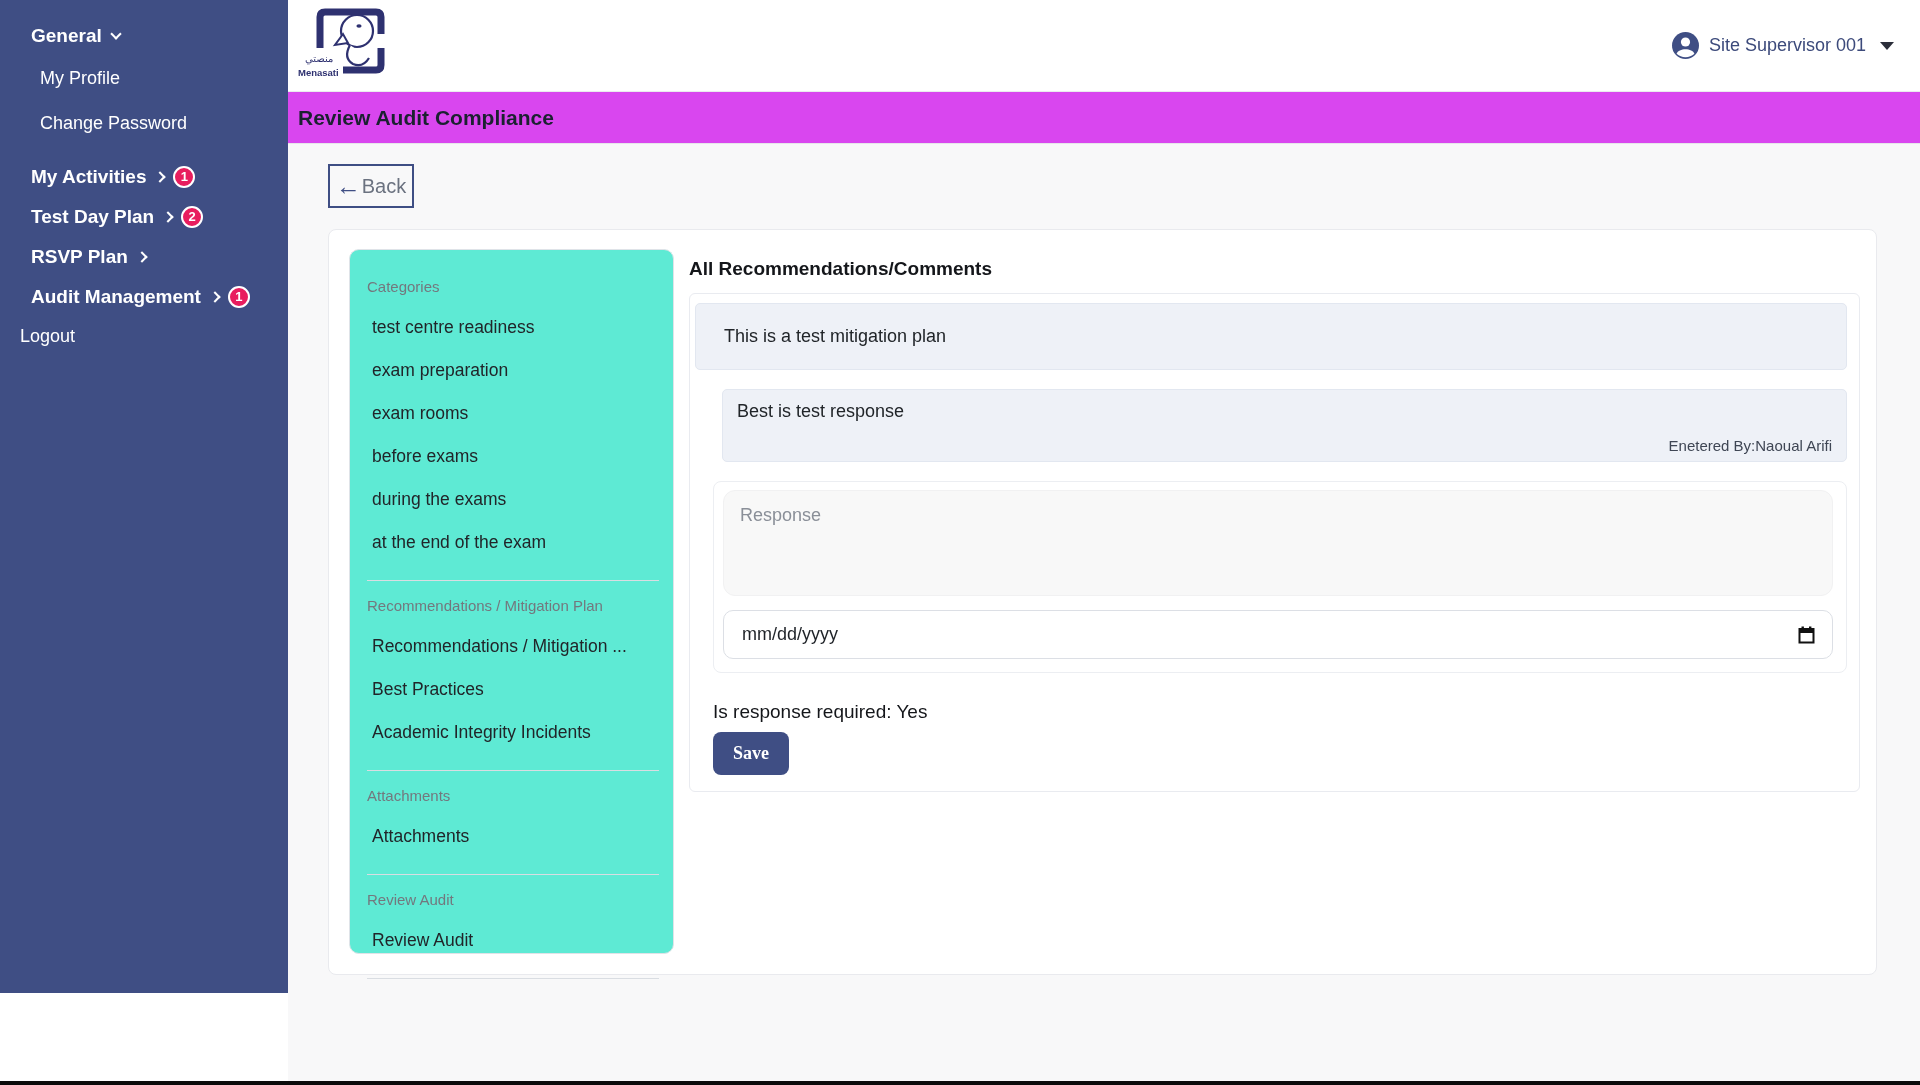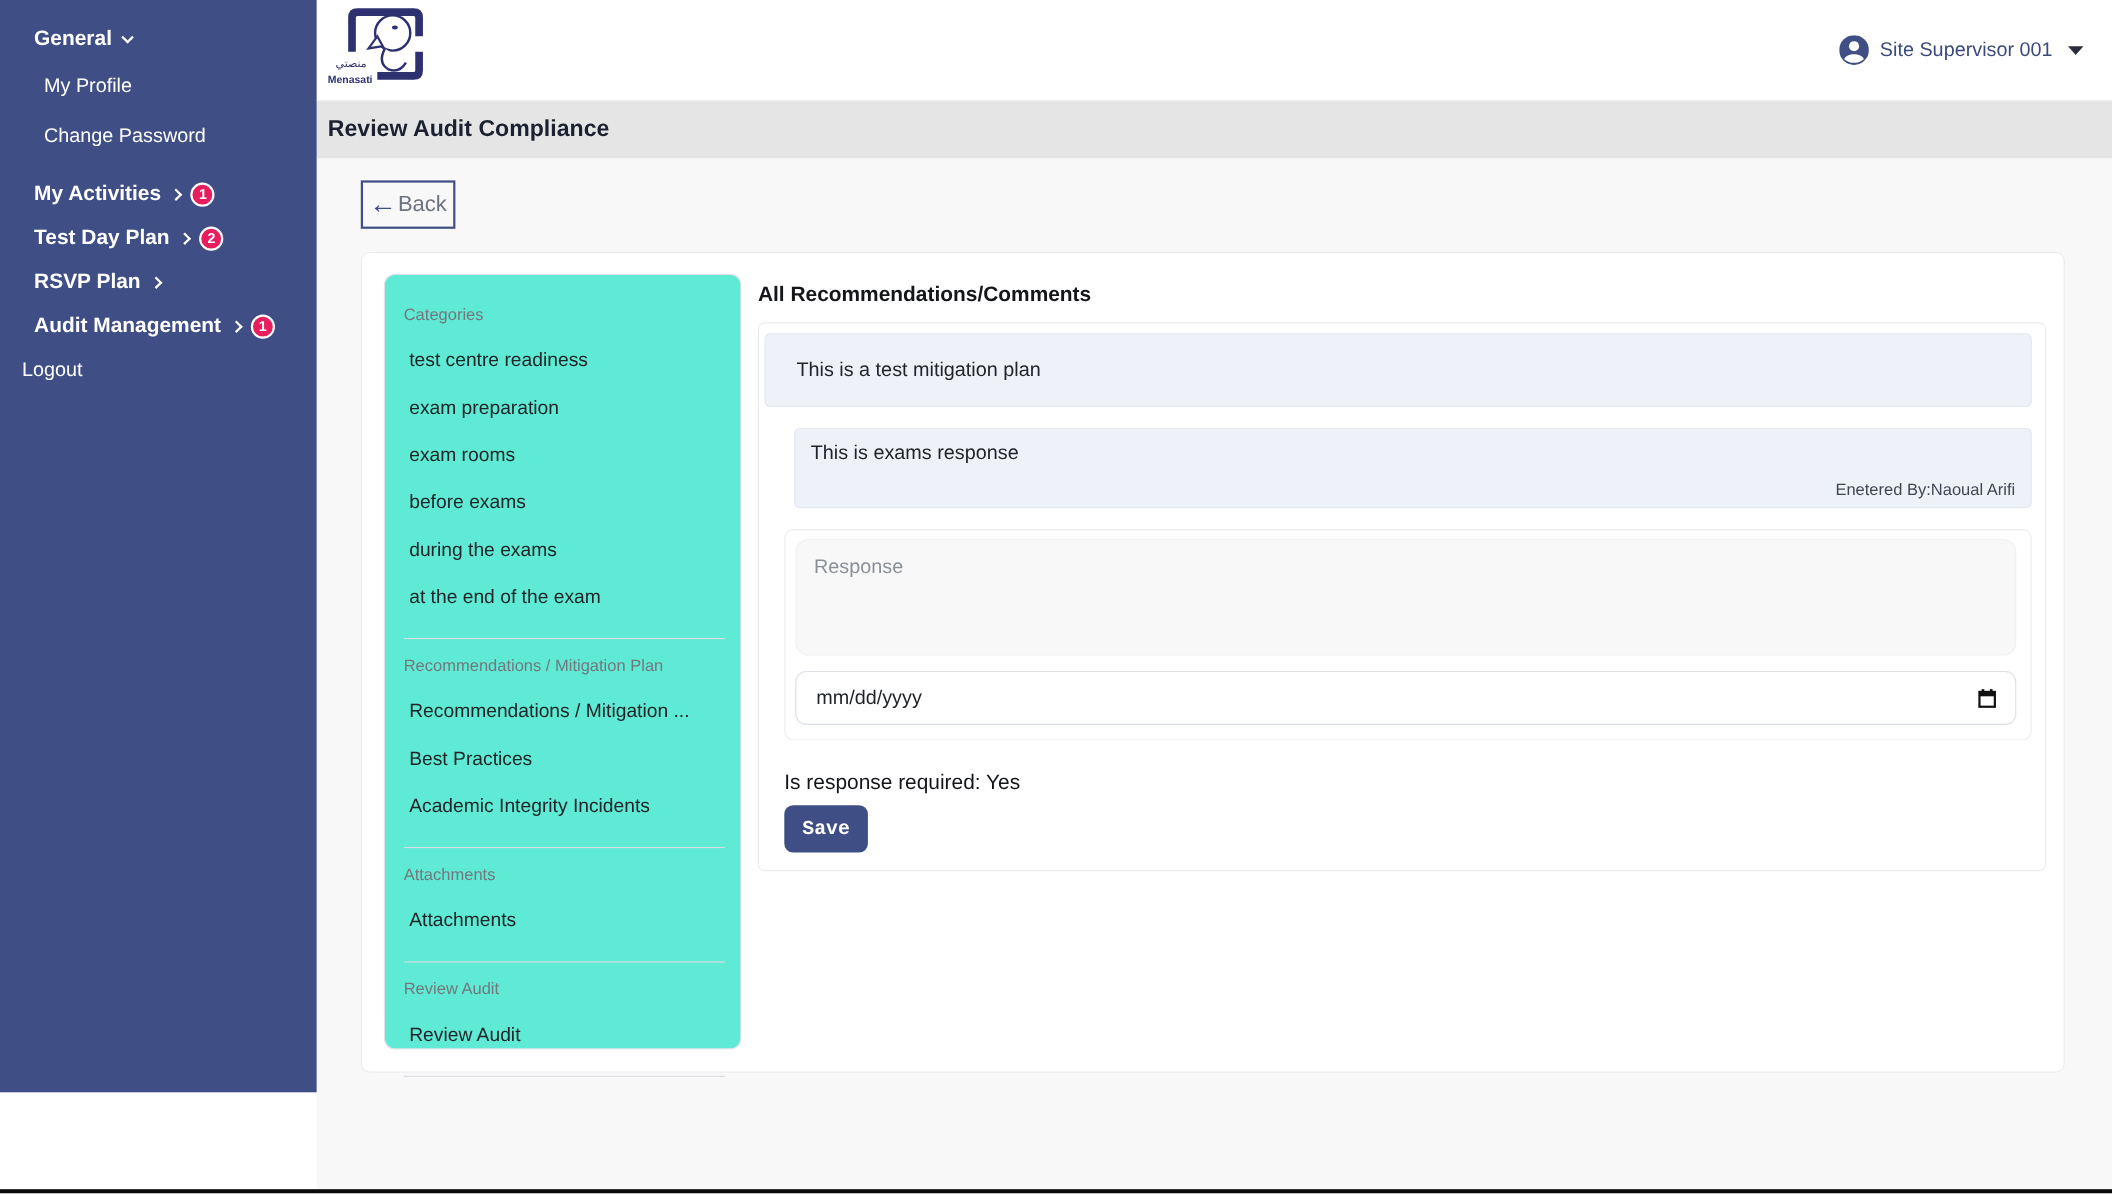--- a/index.html
+++ b/index.html
@@ -33,21 +33,21 @@
   
   .right-col { flex:1; display:flex; flex-direction:column; min-width:0; }
   .topbar {
     height:92px; background:#fff; border-bottom:1px solid #ebebee;
     display:flex; align-items:center; justify-content:space-between;
     padding:0 26px 0 7px; flex:0 0 92px;
   }
   .user-box { display:flex; align-items:center; gap:10px; color:#3c4a7b; font-size:18px; cursor:pointer; }
   .caret-down { width:0; height:0; border-left:7px solid transparent; border-right:7px solid transparent; border-top:8px solid #2b2e3a; margin-left:4px; }
   .titlebar {
-    height:52px; background:#e5e5e5; border-bottom:1px solid #e6e6ea;
+    height:52px; background:#d946ef; border-bottom:1px solid #e6e6ea;
     display:flex; align-items:center; padding-left:10px;
     font-size:21px; font-weight:bold; color:#1b2130; flex:0 0 52px;
   }
   .content { flex:1; background:#f8f8f9; padding:20px 43px 0 40px; }
 
   .back-btn {
     width:86px; height:44px; border:2px solid #3f4e84; background:transparent;
     display:flex; align-items:center; justify-content:center; gap:1px;
     font-size:20px; color:#6b7280; cursor:pointer; font-family:inherit;
   }
@@ -103,21 +103,21 @@
   .date-input {
     margin-top:14px; height:49px; background:#fff;
     border:1px solid #dcdfe5; border-radius:10px;
     display:flex; align-items:center; justify-content:space-between;
     padding:0 17px 0 18px; font-size:18px; color:#1f2328; cursor:text;
   }
   .required-line { margin:28px 0 0 18px; font-size:19px; color:#14161a; }
   .save-btn {
     margin:9px 0 0 18px; width:76px; height:43px;
     background:#3f4e84; color:#fff; font-size:18px; font-weight:bold;
-    border:none; border-radius:8px; cursor:pointer; font-family:Liberation Mono, monospace;
+    border:none; border-radius:8px; cursor:pointer; font-family:Liberation Serif, serif;
   }
   .bottom-strip { height:4px; width:1920px; background:#0b0b0b; }
 </style>
 </head>
 <body>
 
 <div class="app">
 
   <div class="left-col">
     <div class="sidebar">
@@ -227,21 +227,21 @@
         <div class="main-panel">
           <div class="main-heading">All Recommendations/Comments</div>
 
           <div class="comment-card">
 
             <div class="mitigation-box">
               <span>This is a test mitigation plan</span>
             </div>
 
             <div class="response-box">
-              <span class="response-text">This is exams response</span>
+              <span class="response-text">Best is test response</span>
               <span class="entered-by">Enetered By:Naoual Arifi</span>
             </div>
 
             <div class="form-group">
               <textarea class="response-input" placeholder="Response" style=""></textarea>
               <div class="date-input">
                 <span>mm/dd/yyyy</span>
                 <svg width="17" height="18" viewBox="0 0 17 18">
                   <rect x="1.5" y="3" width="14" height="13.5" fill="#ffffff" stroke="#111111" stroke-width="2"></rect>
                   <rect x="1.5" y="3" width="14" height="4" fill="#111111"></rect>

